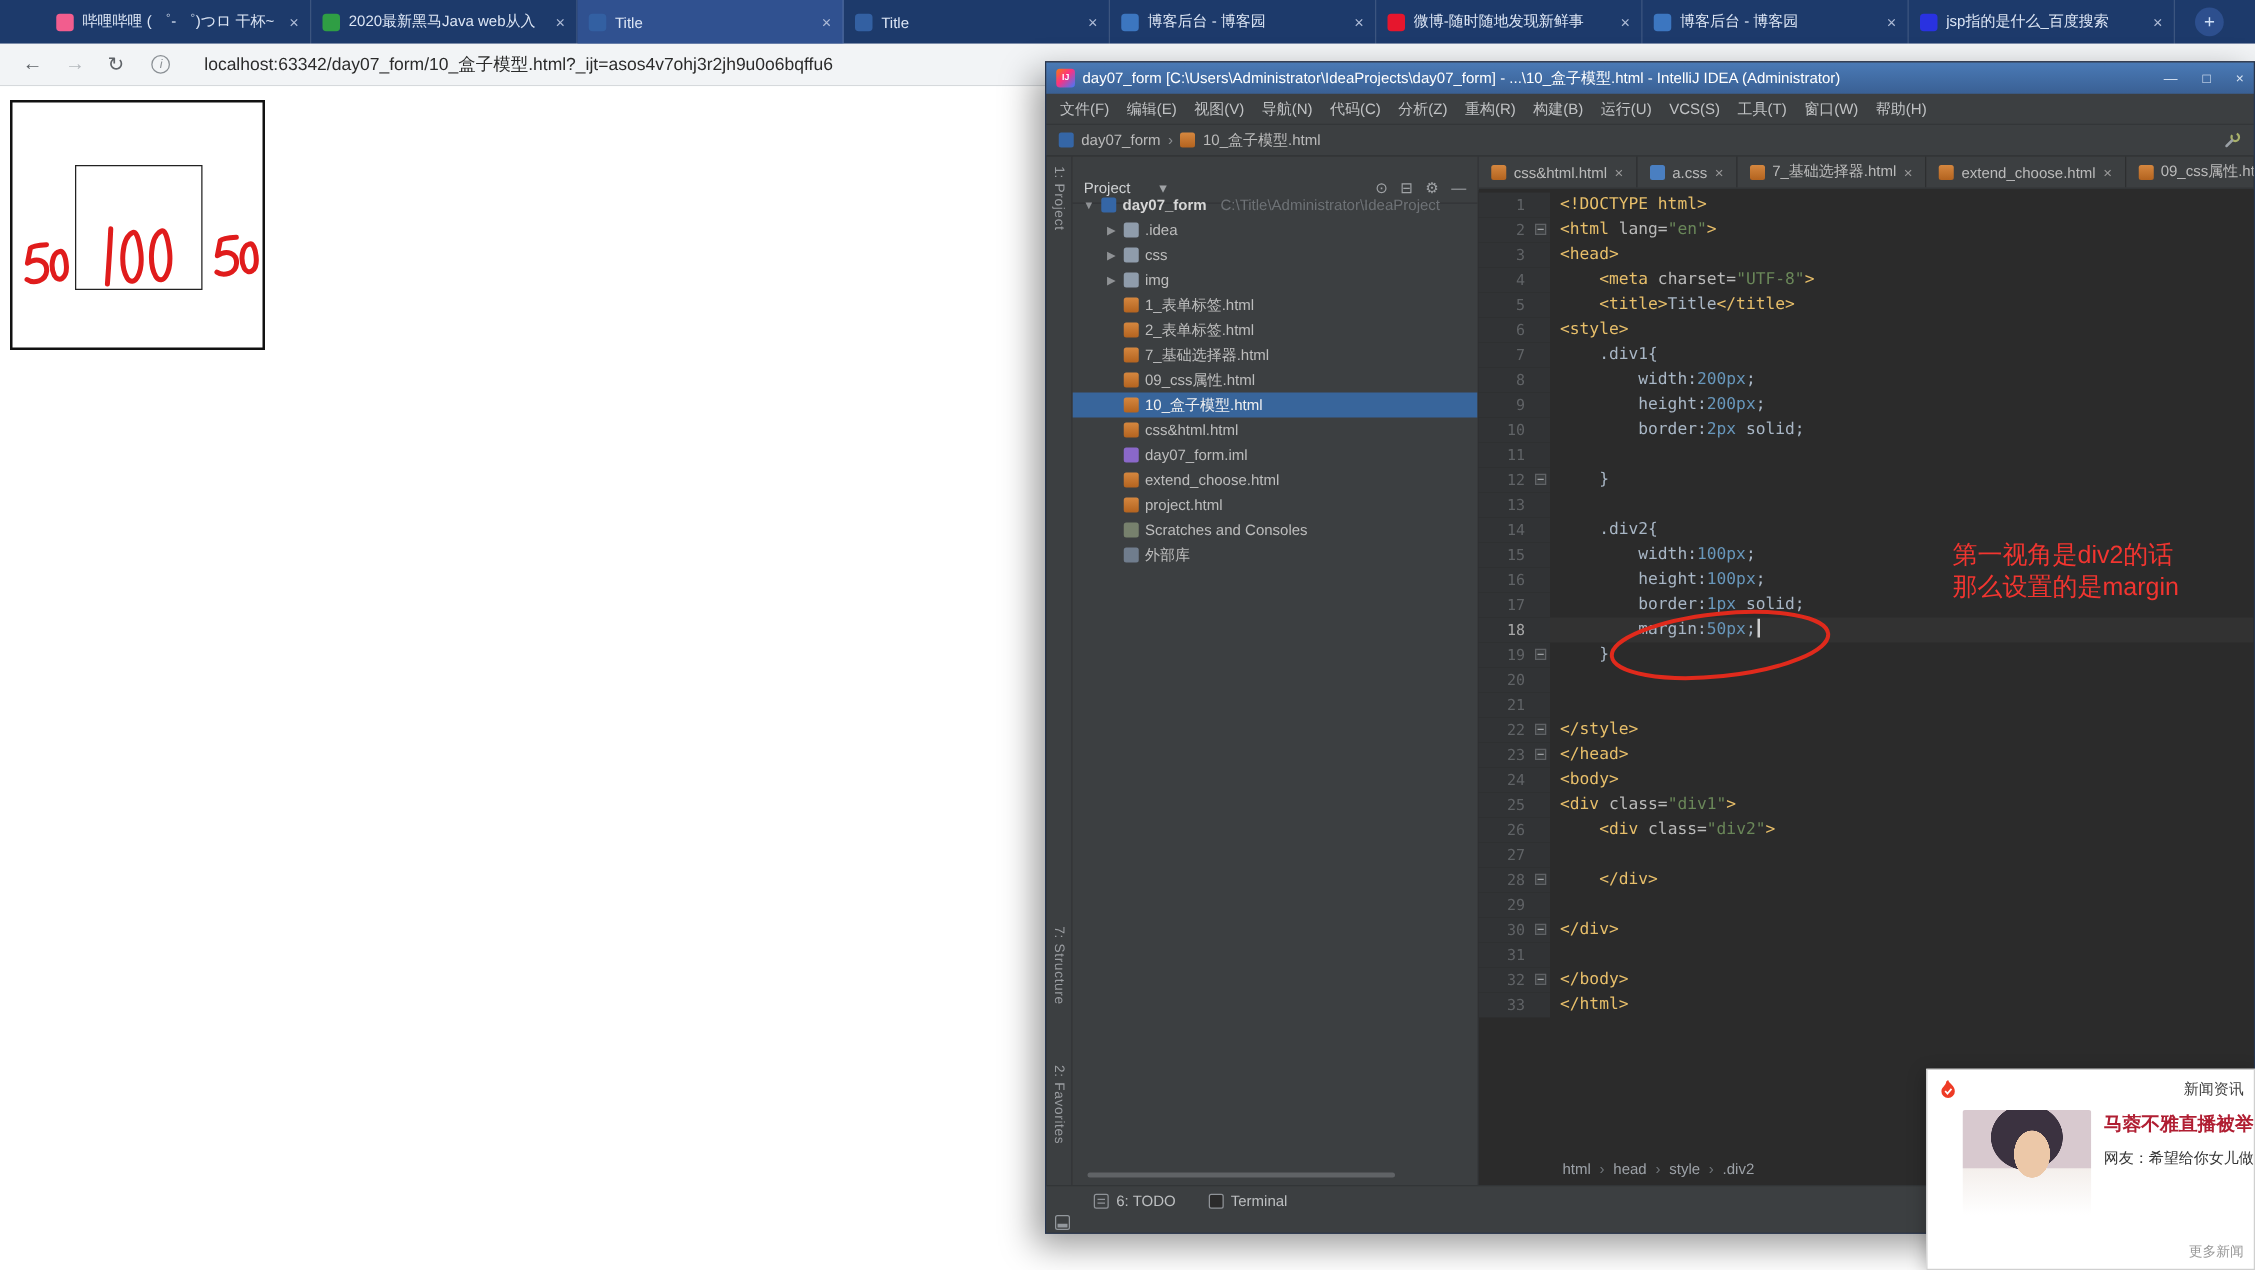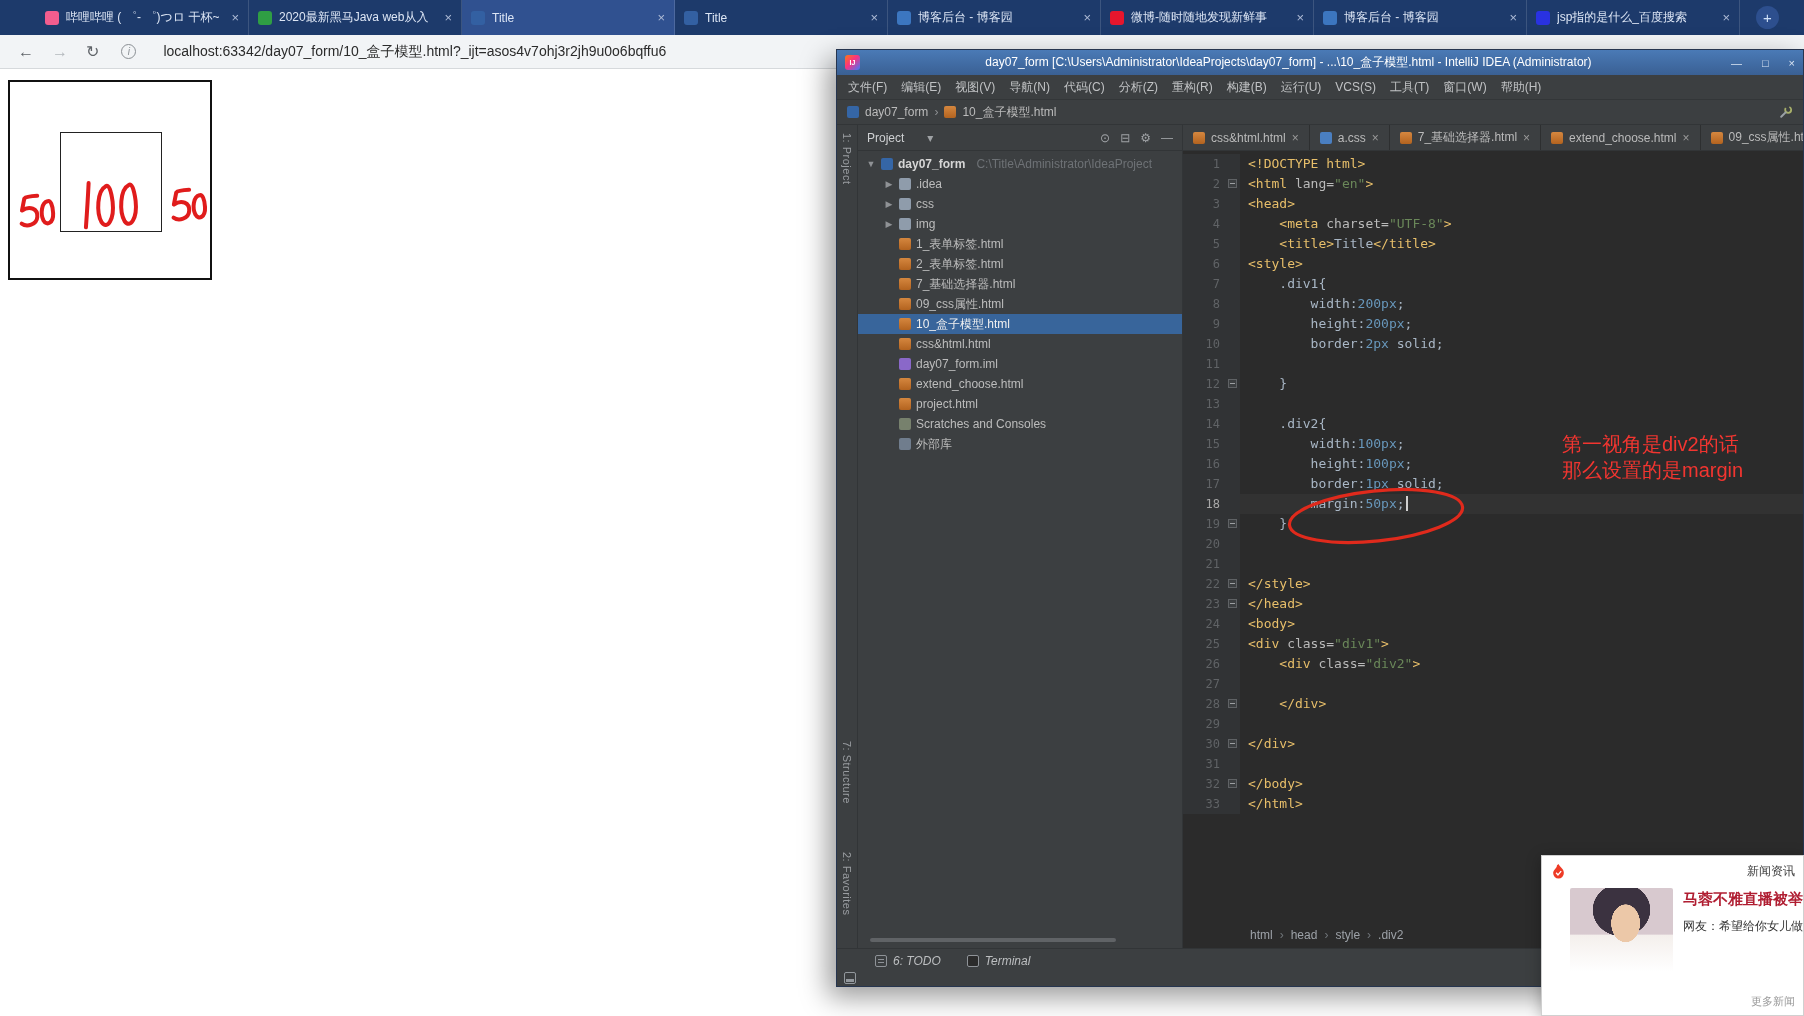--- a/index.html
+++ b/index.html
@@ -25,37 +25,37 @@
   .page { position:absolute; left:0; top:69px; width:1804px; height:947px; background:#fff; z-index:1; }
   .outer-box { position:absolute; left:8px; top:11px; width:204px; height:200px; border:2px solid #111; }
   .inner-box { position:absolute; left:50px; top:50px; width:102px; height:100px; border:1px solid #222; }
   .pen { position:absolute; left:0; top:0; z-index:5; pointer-events:none; }
   .pen path { stroke:#e01c1c; stroke-width:4; fill:none; stroke-linecap:round; stroke-linejoin:round; }
 
   
   .idea { position:absolute; left:836px; top:49px; width:968px; height:938px; background:#3c3f41; border:1px solid #26354f; box-shadow:-8px 10px 26px rgba(0,0,0,.4); z-index:10; font-size:12px; color:#bbb; display:flex; flex-direction:column; }
   .i-title { height:25px; flex:none; background:linear-gradient(#4a7ab6,#3a6094); color:#fff; display:flex; align-items:center; gap:6px; padding:0 8px; font-size:12px; }
   .i-logo { width:15px; height:15px; border-radius:3px; background:linear-gradient(135deg,#f97a12,#fc3281 45%,#3b7bff); color:#fff; font-size:7px; font-weight:bold; display:flex; align-items:center; justify-content:center; flex:none; }
-  .i-title-text { flex:1; white-space:nowrap; overflow:hidden;text-align:center; }
+  .i-title-text { flex:1; white-space:nowrap; overflow:hidden; }
   .wctrl { color:#dbe6f4; font-size:11px; margin-left:14px; flex:none; }
   .i-menu { height:25px; flex:none; display:flex; align-items:center; padding:0 4px; border-bottom:1px solid #333638; }
   .mitem { padding:0 7px; color:#c0c2c4; }
   .i-nav { height:25px; flex:none; display:flex; align-items:center; gap:6px; padding:0 10px; border-bottom:1px solid #323537; }
   .nsep { color:#8c8f92; }
   .wrench { margin-left:auto; display:flex; align-items:center; }
 
   .i-main { position:relative; flex:1; background:#2b2b2b; overflow:hidden; }
   .stripe { position:absolute; left:0; top:0; bottom:0; width:21px; background:#3c3f41; border-right:1px solid #323537; }
   .vlabel { position:absolute; left:4px; writing-mode:vertical-rl; font-size:11px; color:#9a9da1; letter-spacing:.5px; white-space:nowrap; }
   .v-project { top:8px; }
   .v-structure { top:616px; }
   .v-favorites { top:727px; }
 
   .pp { position:absolute; left:21px; top:0; bottom:0; width:325px; background:#3c3f41; border-right:1px solid #323537; }
-  .pp-head { height:26px; display:flex; align-items:center; gap:23px; padding:0 9px; border-bottom:1px solid #323537; color:#cfd1d3; }
+  .pp-head { height:26px; display:flex; align-items:center; gap:23px; padding:0 9px; border-bottom:1px solid #323537; color:#cfd1d3;margin-top:12px; }
   .pcaret { color:#9fa2a5; }
   .ph-icons { margin-left:auto; display:flex; gap:10px; color:#9fa2a5; font-size:12px; }
   .tree { position:absolute; top:27px; left:0; right:0; bottom:55px; padding-top:2px; overflow:hidden; }
   .trow { height:20px; display:flex; align-items:center; gap:5px; padding-left:8px; color:#bdbdbd; white-space:nowrap; overflow:hidden; }
   .trow.child { padding-left:26px; }
   .trow.sel { background:#38659b; color:#f0f0f0; }
   .tarrow { width:10px; flex:none; color:#8f9295; font-size:9px; text-align:center; }
   .rootname { font-weight:bold; color:#d6d6d6; }
   .rootpath { color:#6e7276; margin-left:6px; }
   .ic { width:12px; height:12px; border-radius:2px; flex:none; display:inline-block; }
@@ -83,21 +83,21 @@
   .caret { display:inline-block; width:2px; height:15px; background:#d0d0d0; margin-left:1px; vertical-align:-3px; }
   .tk-tag { color:#e8bf6a; }
   .tk-attr { color:#bababa; }
   .tk-str { color:#6a8759; }
   .tk-num { color:#6897bb; }
   .tk-txt { color:#a9b7c6; }
   .crumbs { position:absolute; left:67px; bottom:6px; display:flex; gap:7px; color:#9da2a8; font-size:12px; }
   .csep { color:#6f7478; }
 
   .i-toolbar { height:24px; flex:none; background:#3c3f41; border-top:1px solid #323537; display:flex; align-items:center; gap:26px; padding-left:38px; }
-  .tb-item { display:flex; align-items:center; gap:6px; color:#bdbfc1;font-style:italic; }
+  .tb-item { display:flex; align-items:center; gap:6px; color:#bdbfc1; }
   .todo-ic { width:12px; height:12px; border:1px solid #8f9398; border-radius:2px; position:relative; }
   .todo-ic::after { content:""; position:absolute; left:2px; top:3px; width:6px; border-top:1.5px solid #8f9398; box-shadow:0 3px 0 #8f9398; }
   .term-ic { width:12px; height:12px; background:#2b2b2b; border:1px solid #8f9398; border-radius:2px; }
   .i-strip { height:14px; flex:none; background:#3c3f41; position:relative; }
   .corner-ic { position:absolute; left:7px; top:0; width:12px; height:12px; border:1px solid #93989d; border-radius:2px; }
   .corner-ic::after { content:""; position:absolute; left:1px; right:1px; bottom:1px; height:3px; background:#93989d; }
 
   
   .ellipse-note { position:absolute; left:1282px; top:483px; z-index:60; pointer-events:none; }
   .red-note { position:absolute; left:1562px; top:431px; z-index:60; color:#f23530; font-size:20px; line-height:26px; white-space:nowrap; }

